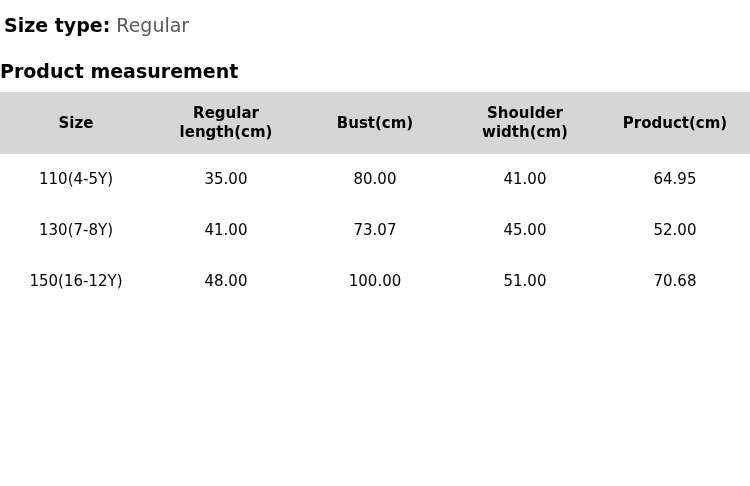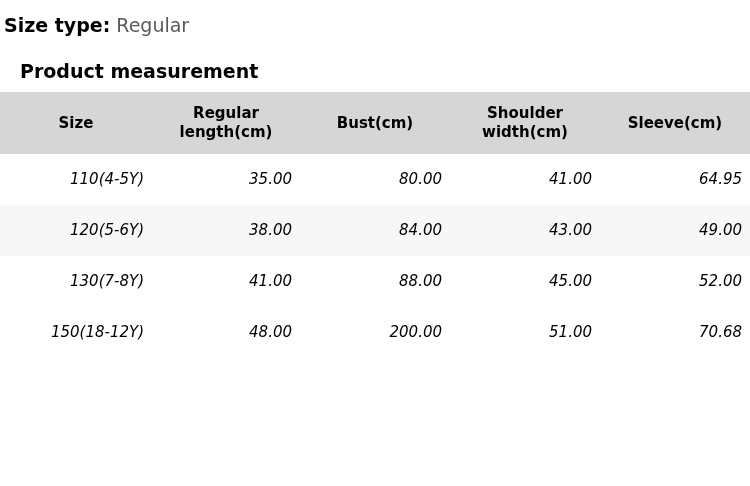--- a/index.html
+++ b/index.html
@@ -27,21 +27,21 @@
   .size-type-label {
     font-weight: bold;
     color: #000000;
   }
   .size-type-value {
     font-weight: normal;
     color: #5a5a5a;
     margin-left: 6px;
   }
   .section-title {
-    padding: 20px 4px 0 20px;
+    padding: 20px 4px 0 0;
     font-size: 19px;
     font-weight: bold;
     line-height: 26px;
   }
   table.measure {
     width: 750px;
     border-collapse: collapse;
     margin-top: 8px;
     table-layout: fixed;
   }
@@ -49,25 +49,24 @@
     background: #d6d6d6;
     font-size: 15px;
     font-weight: bold;
     text-align: center;
     padding: 12px 4px;
     line-height: 19px;
     color: #000000;
   }
   table.measure td {
     font-size: 15px;
-    text-align: right;
-    padding: 16px 8px;
+    text-align: center;
+    padding: 16px 0;
     line-height: 19px;
     color: #000000;
-    font-style: italic;
   }
   table.measure tbody tr.odd td {
     background: #ffffff;
   }
   table.measure tbody tr.even td {
     background: #f7f7f7;
   }
   col.c0 { width: 152px; }
   col.c1 { width: 148px; }
   col.c2 { width: 150px; }
@@ -92,48 +91,41 @@
         <col class="c2">
         <col class="c3">
         <col class="c4">
     </colgroup>
     <thead>
       <tr>
         <th>Size</th>
         <th>Regular length(cm)</th>
         <th>Bust(cm)</th>
         <th>Shoulder width(cm)</th>
-        <th>Sleeve(cm)</th>
+        <th>Product(cm)</th>
       </tr>
     </thead>
     <tbody>
       <tr class="odd">
         <td>110(4-5Y)</td>
         <td>35.00</td>
         <td>80.00</td>
         <td>41.00</td>
         <td>64.95</td>
       </tr>
-      <tr class="even">
-        <td>120(5-6Y)</td>
-        <td>38.00</td>
-        <td>84.00</td>
-        <td>43.00</td>
-        <td>49.00</td>
-      </tr>
       <tr class="odd">
         <td>130(7-8Y)</td>
         <td>41.00</td>
-        <td>88.00</td>
+        <td>73.07</td>
         <td>45.00</td>
         <td>52.00</td>
       </tr>
       <tr class="odd">
-        <td>150(18-12Y)</td>
+        <td>150(16-12Y)</td>
         <td>48.00</td>
-        <td>200.00</td>
+        <td>100.00</td>
         <td>51.00</td>
         <td>70.68</td>
       </tr>
     </tbody>
   </table>
 
 </div>
 
 </body></html>

